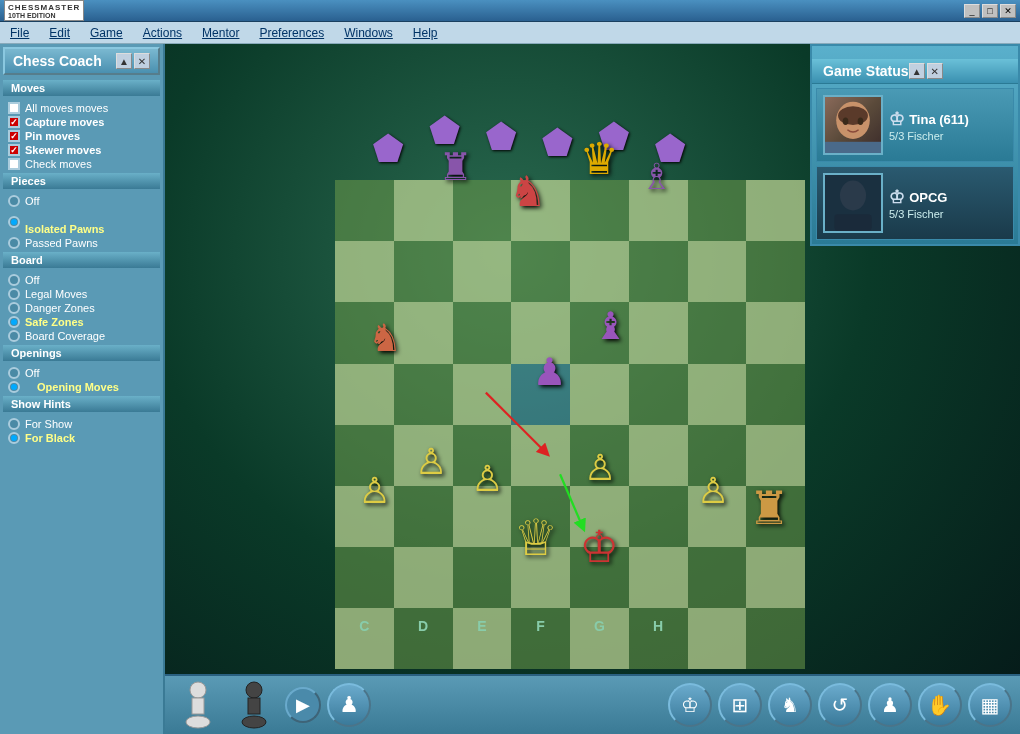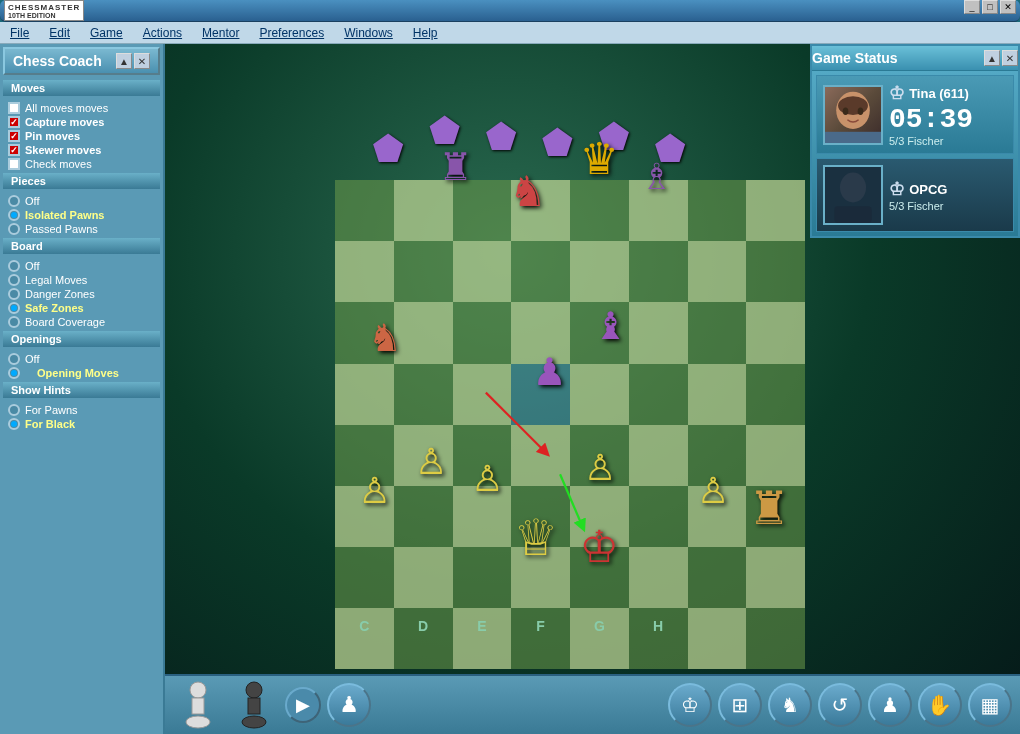--- a/index.html
+++ b/index.html
@@ -3,25 +3,24 @@
   <meta charset="utf-8">
   <style>
     * { margin: 0; padding: 0; box-sizing: border-box; }
     body { width: 1020px; height: 734px; overflow: hidden; background: #1a6a7a; font-family: Arial, sans-serif; }
 
     
     #titlebar {
       background: linear-gradient(to bottom, #4a90c0, #2a6090);
       height: 22px;
       display: flex;
-      align-items: flex-start;
+      align-items: center;
       justify-content: space-between;
       padding: 0 4px;
       border-bottom: 1px solid #1a4060;
-      border-radius: 6px;
     }
     #titlebar-logo {
       display: flex; align-items: center; gap: 4px;
     }
     #titlebar-logo .logo-box {
       background: white; border: 1px solid #888; padding: 1px 3px;
       font-size: 9px; font-weight: bold; color: #333;
     }
     #titlebar-controls {
       display: flex; gap: 2px;
@@ -185,23 +184,23 @@
       right: 0;
       width: 210px;
       background: linear-gradient(to bottom, #5ab0cc, #2a7a95);
       border: 2px solid #3a8aaa;
     }
 
     #status-header {
       background: linear-gradient(to bottom, #6ac0d8, #3a90b0);
       display: flex;
       align-items: center;
-      justify-content: space-between;
-      padding: 4px 0;
+      padding: 4px 11px;
       border-bottom: 1px solid #2a7a95;
+      margin-top: 13px;
     }
     #status-header .title {
       font-size: 14px; font-weight: bold; color: white;
     }
 
     .player-card {
       background: linear-gradient(to bottom, #4a9ab5, #2a7a95);
       margin: 4px;
       padding: 6px;
       border: 1px solid #3a8aaa;
@@ -373,21 +372,21 @@
       <label>Check moves</label>
     </div>
 
     <div class="section-header">Pieces</div>
     <div class="option-row">
       <div class="radio-circle"></div>
       <label>Off</label>
     </div>
     <div class="option-row">
       <div class="radio-circle checked"></div>
-      <label style="font-weight:bold;color:#ffff88;">Isolated Pawns</label>
+      <label style="font-weight:bold;color:#ffff88;margin-top:14px;">Isolated Pawns</label>
     </div>
     <div class="option-row">
       <div class="radio-circle"></div>
       <label>Passed Pawns</label>
     </div>
 
     <div class="section-header">Board</div>
     <div class="option-row">
       <div class="radio-circle"></div>
       <label>Off</label>
@@ -415,21 +414,21 @@
       <label>Off</label>
     </div>
     <div class="option-row">
       <div class="radio-circle checked"></div>
       <label style="font-weight:bold;color:#ffff88;margin-left:12px;">Opening Moves</label>
     </div>
 
     <div class="section-header">Show Hints</div>
     <div class="option-row">
       <div class="radio-circle"></div>
-      <label>For Pawns</label>
+      <label>For Show</label>
     </div>
     <div class="option-row">
       <div class="radio-circle checked"></div>
       <label style="font-weight:bold;color:#ffff88;">For Black</label>
     </div>
   </div>
 
   <div id="board-area">
 
     <div class="cave-bg"></div>
@@ -604,21 +603,20 @@
               <path d="M24 35 Q30 40 36 35" stroke="#8a4a3a" fill="none" stroke-width="1.5"></path>
               <rect x="0" y="48" width="60" height="12" fill="#4a6a8a"></rect>
             </svg>
           </div>
         </div>
         <div class="player-info">
           <div class="player-name">
             <span class="king-icon">♔</span>
             <span>Tina (611)</span>
           </div>
-          <div class="player-time">05:39</div>
           <div class="player-rating-str">5/3 Fischer</div>
         </div>
       </div>
 
       <div class="player-card" style="background:linear-gradient(to bottom,#2a5a70,#1a3a4a);">
         <div class="player-avatar dark-bg">
           <div class="player-avatar-silhouette">
             <svg width="60" height="60" viewBox="0 0 60 60">
               <ellipse cx="30" cy="22" rx="14" ry="16" fill="#2a3a4a"></ellipse>
               <rect x="10" y="42" width="40" height="18" fill="#1a2a3a" rx="4"></rect>

